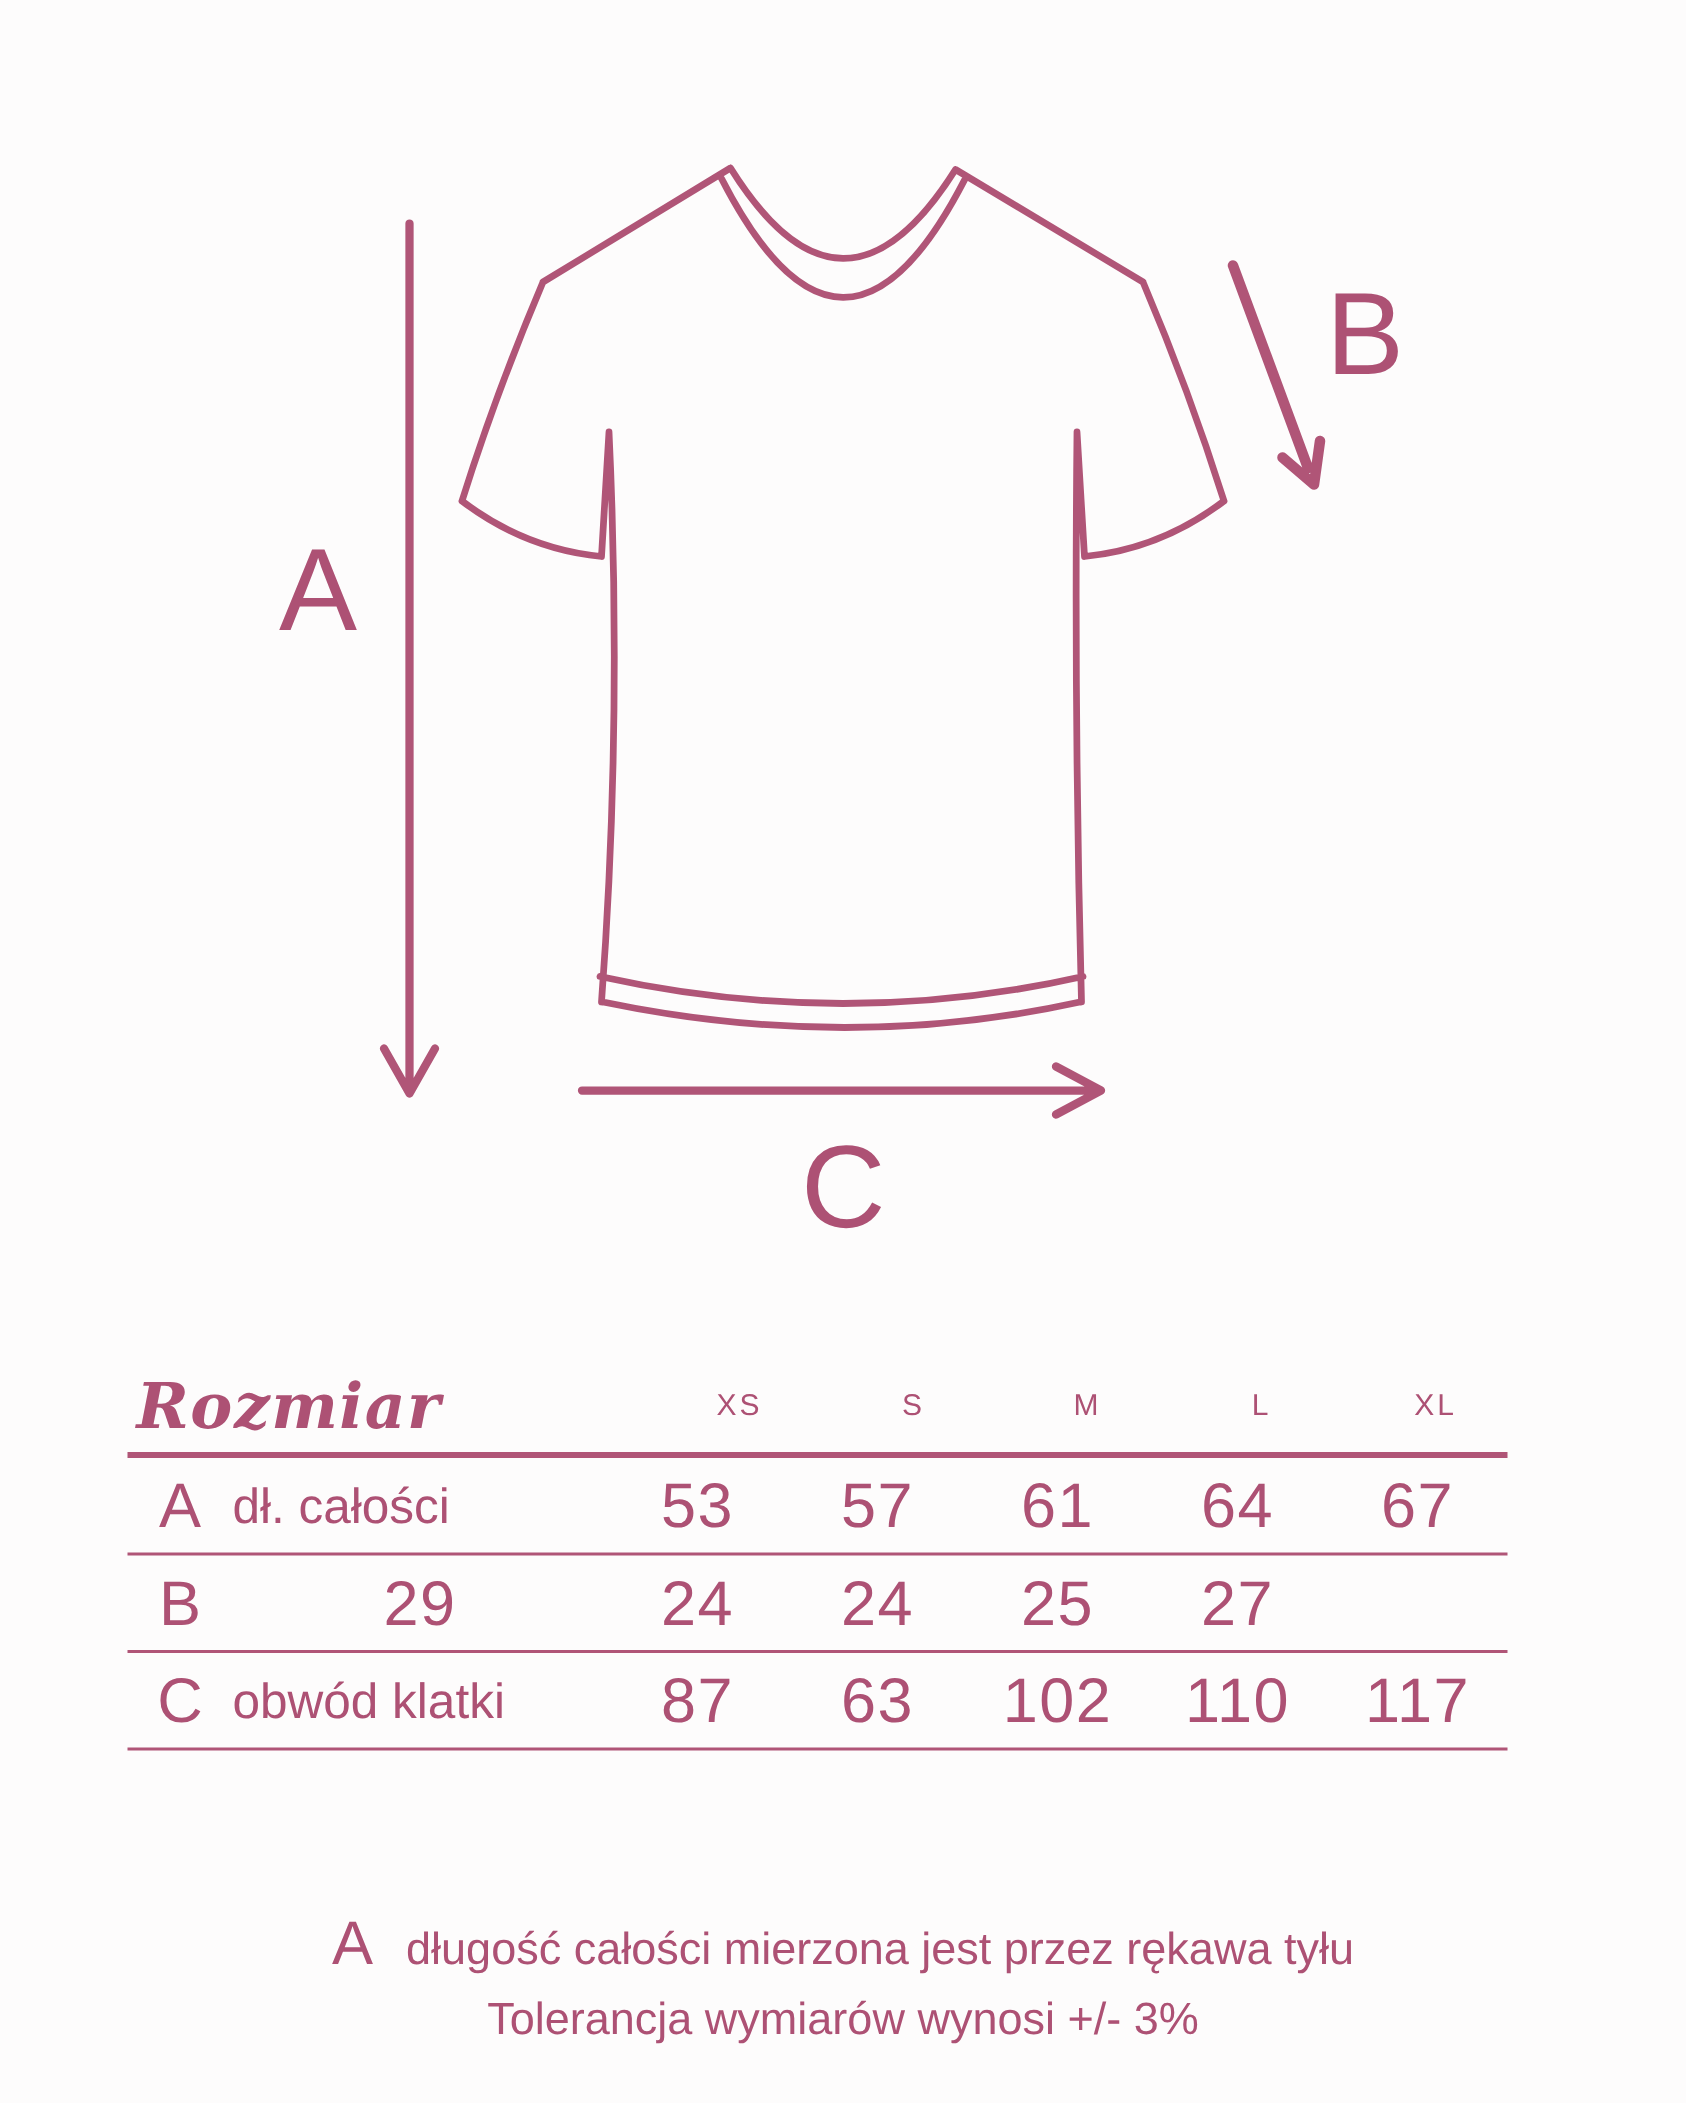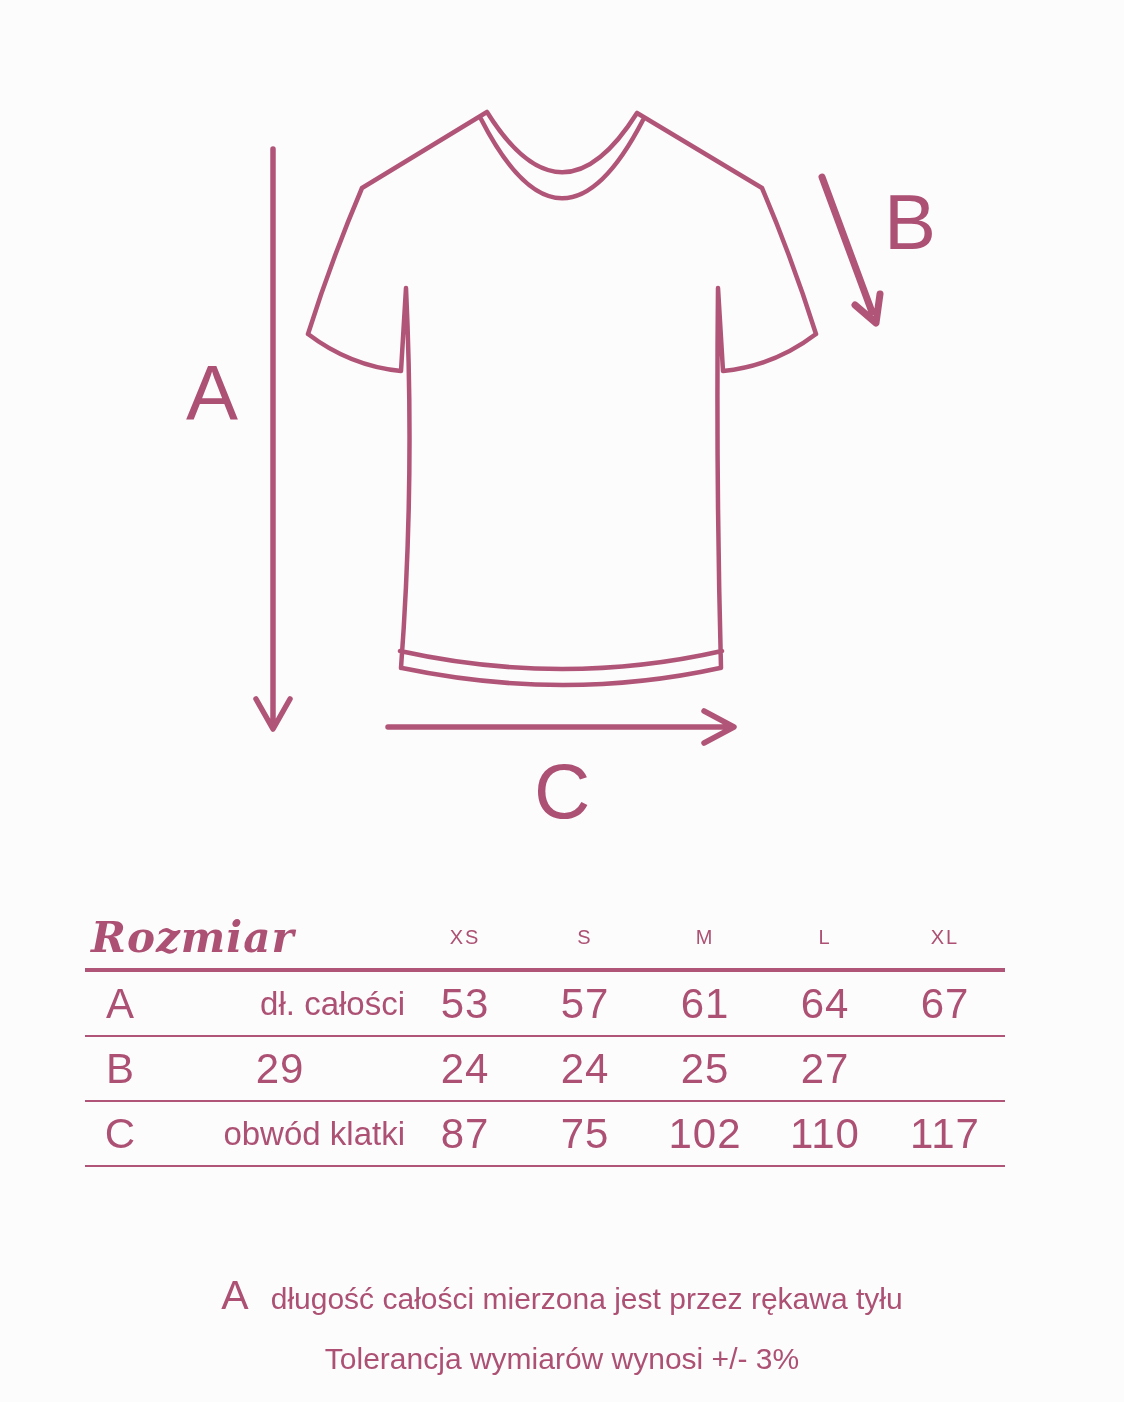--- a/index.html
+++ b/index.html
@@ -31,52 +31,52 @@
     position:absolute;
     left:85px; top:906px;
     width:920px;
     color:var(--accent-text);
   }
   .t-row {
     display:grid;
     grid-template-columns:70px 250px repeat(5,1fr);
     align-items:center;
   }
-  .t-head { height:62px; border-bottom:4px solid var(--accent-line); }
+  .t-head { height:62px; border-bottom:4px solid var(--accent-line);gap:20px; }
   .t-data { height:63px; border-bottom:2.5px solid var(--accent-line); }
 
   .t-title {
     font-family:"DejaVu Serif", serif;
     font-style:italic;
     font-weight:bold;
     font-size:42px;
     grid-column:1 / span 2;
     padding-left:6px;
     letter-spacing:1px;
   }
   .t-size { text-align:center; font-size:20px; letter-spacing:2px; font-weight:400; }
   .t-letter { text-align:center; font-size:42px; font-weight:300; }
-  .t-label { text-align:right; font-size:33px; font-weight:400; }
+  .t-label { text-align:left; font-size:33px; font-weight:400; }
   .t-num { text-align:center; font-size:42px; font-weight:300; letter-spacing:1px; }
 
   
   .notes {
     position:absolute;
     left:0; top:1272px; width:1124px;
     color:var(--accent-text);
   }
   .note-line1 {
     display:flex; justify-content:center; align-items:baseline; gap:22px;
     height:56px;
   }
   .note-a-letter { font-size:41px; font-weight:300; }
   .note-text { font-size:30px; font-weight:400; }
   .note-line2 {
     display:flex; justify-content:center; align-items:baseline;
-    margin-top:14px;
+    margin-top:2px;
     font-size:30px; font-weight:400;text-align:right;
   }
 </style>
 </head>
 <body>
 
 <div id="canvas" style="background: rgb(253, 252, 252);">
 
   <svg class="diagram" width="1124" height="860" viewBox="0 0 1124 860">
     <g fill="none" stroke="#b05577" stroke-linecap="round" stroke-linejoin="round">
@@ -136,21 +136,21 @@
       <div class="t-num">24</div>
       <div class="t-num">24</div>
       <div class="t-num">25</div>
       <div class="t-num">27</div>
     </div>
 
     <div class="t-row t-data">
       <div class="t-letter">C</div>
       <div class="t-label">obwód klatki</div>
       <div class="t-num">87</div>
-      <div class="t-num">75</div>
+      <div class="t-num">63</div>
       <div class="t-num">102</div>
       <div class="t-num">110</div>
       <div class="t-num">117</div>
     </div>
 
   </div>
 
   <div class="notes">
     <div class="note-line1">
       <span class="note-a-letter">A</span>

